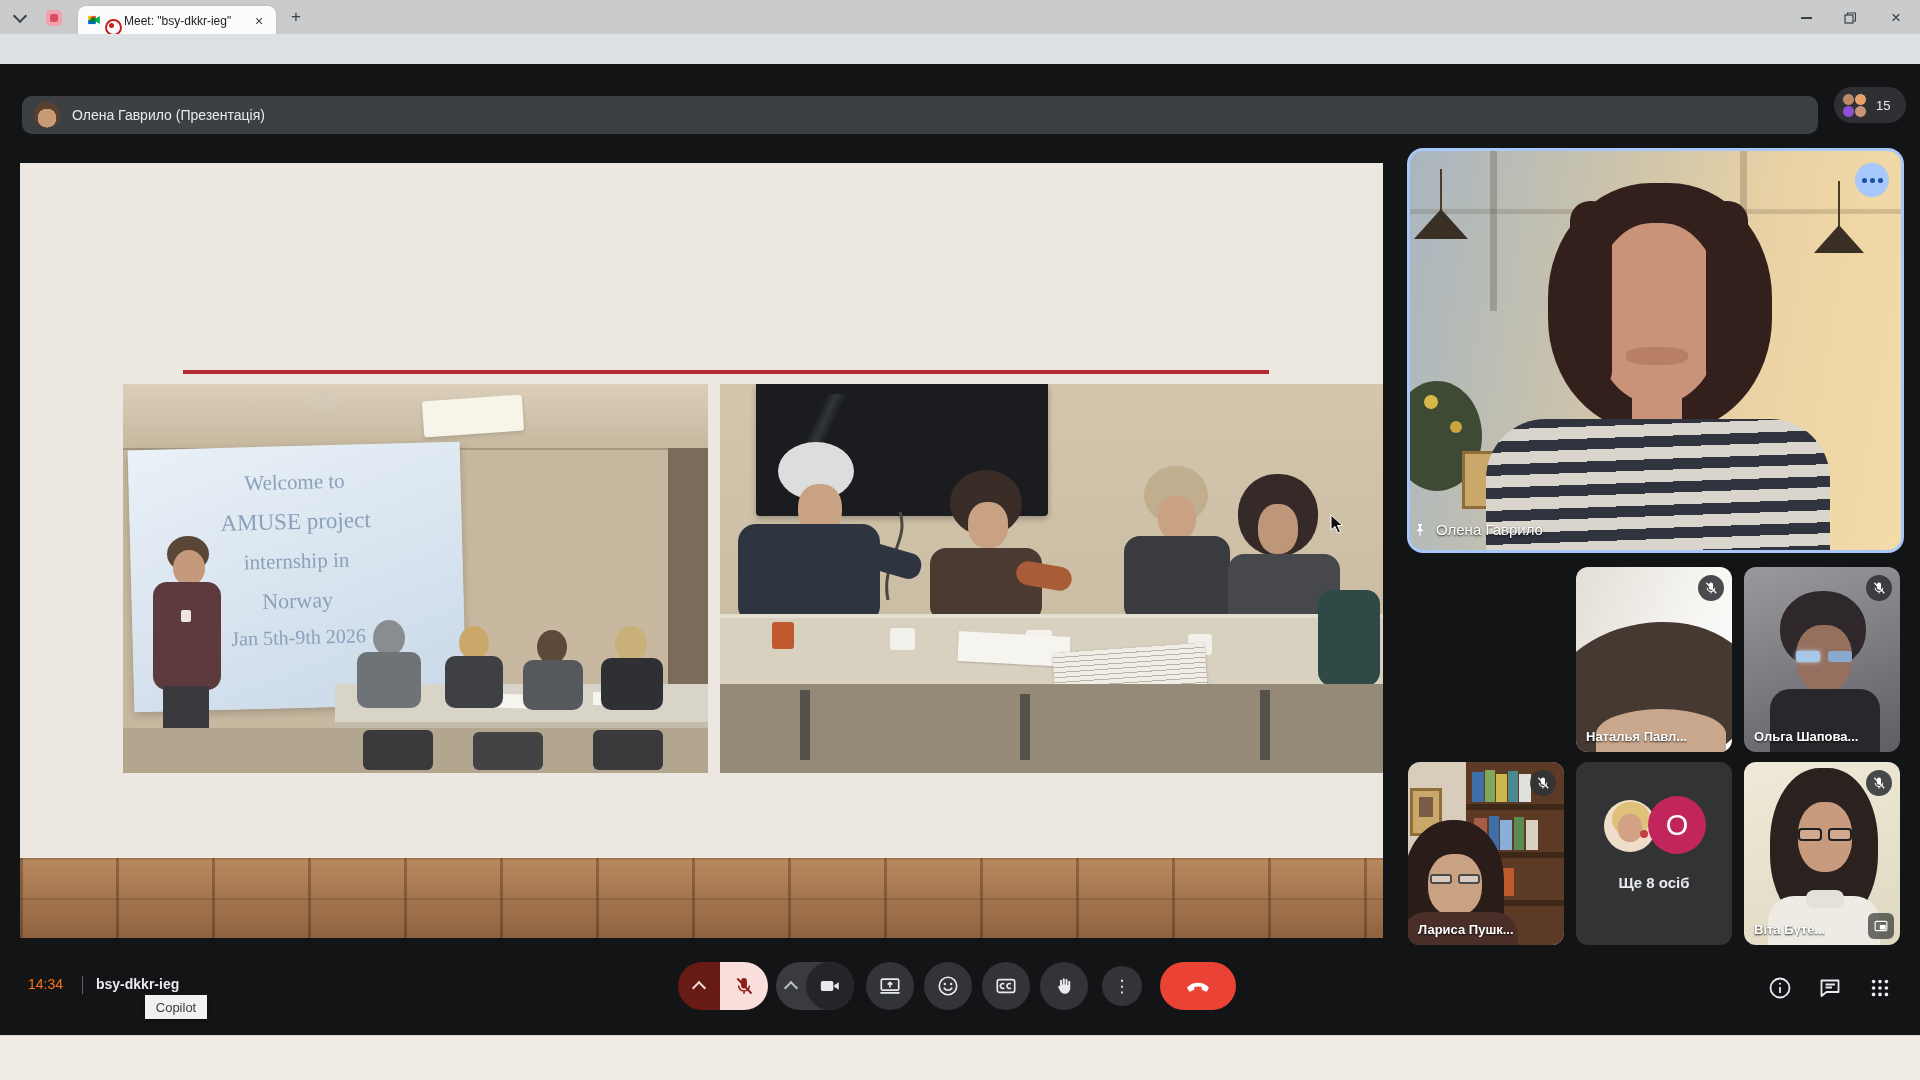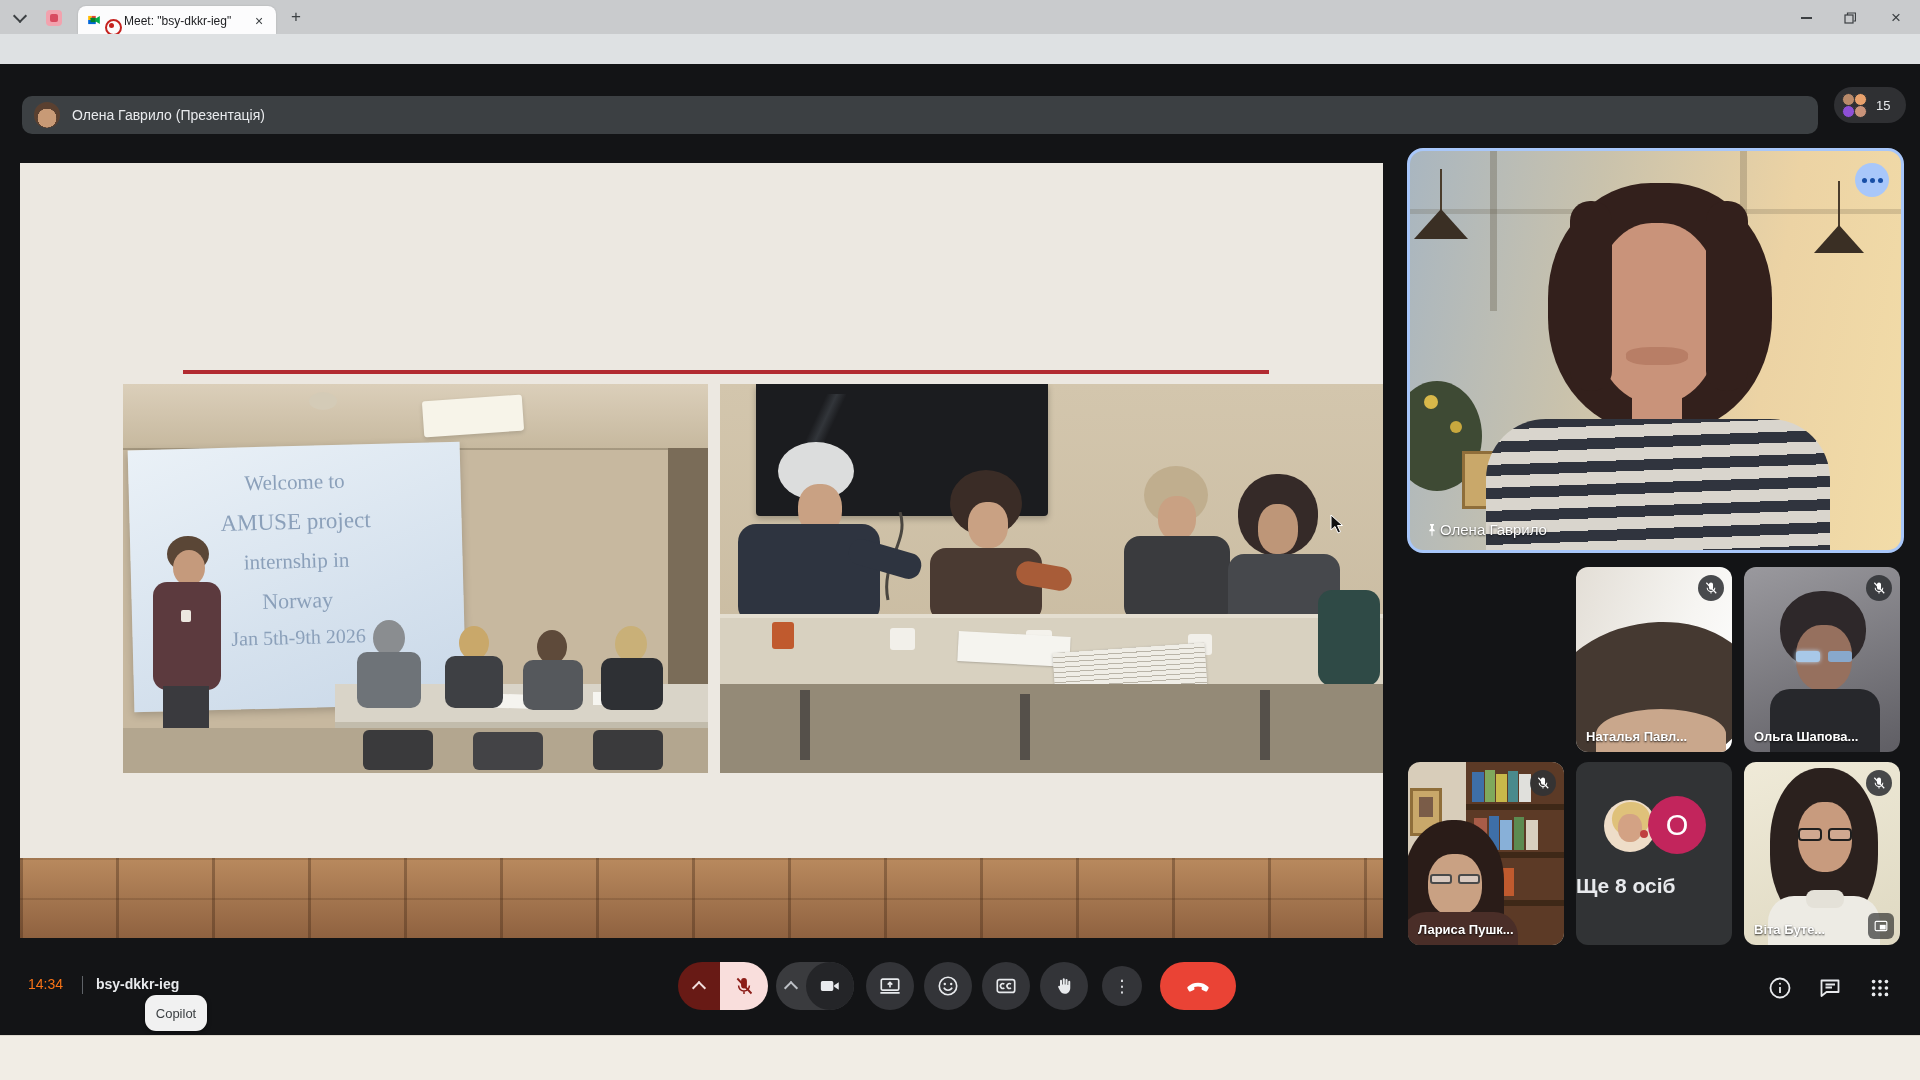--- a/index.html
+++ b/index.html
@@ -257,21 +257,21 @@
       <div class="ab" style="left:296px;top:50px;width:42px;height:190px;border-radius:20px;background:#33201c"></div>
       <div class="ab" style="left:216px;top:196px;width:62px;height:18px;border-radius:40%;background:#b87e66"></div>
       <div class="ab" style="left:222px;top:236px;width:50px;height:40px;background:#c9937a"></div>
       <div class="ab" style="left:76px;top:268px;width:344px;height:137px;border-radius:60px 60px 0 0;background:repeating-linear-gradient(178deg,#30343e 0 11px,#d9d5cd 11px 23px)"></div>
     </div>
     <div class="ab ctr" style="right:12px;top:12px;width:34px;height:34px;border-radius:50%;background:#a8c7fa;gap:3px">
       <span style="width:5px;height:5px;border-radius:50%;background:#174ea6"></span>
       <span style="width:5px;height:5px;border-radius:50%;background:#174ea6"></span>
       <span style="width:5px;height:5px;border-radius:50%;background:#174ea6"></span>
     </div>
-    <div class="ab flex" style="left:14px;bottom:12px;gap:0">
+    <div class="ab flex" style="left:2px;bottom:12px;gap:8px">
       <svg width="16" height="16" viewBox="0 0 24 24">
           <path d="M15 3H9v2l1.5 1v4L8 12v2h3.2v6l.8 1.6.8-1.6v-6H16v-2l-2.5-2V6L15 5z" fill="#fff"></path>
         </svg>
       <span style="font-size:15px;color:#fff;text-shadow:0 1px 2px rgba(0,0,0,.8)">Олена Гаврило</span>
     </div>
   </div>
 
 
   <div class="tile" style="left:1576px;top:567px;width:156px;height:185px;background:linear-gradient(110deg,#e3ded6,#f6f5f2 60%,#ffffff)">
     <div class="ab" style="left:-30px;top:56px;width:210px;height:150px;border-radius:50%;background:#453931;transform:rotate(-10deg)"></div>
@@ -339,21 +339,21 @@
     <div class="tname">Лариса Пушк...</div>
   </div>
 
   <div class="tile" style="left:1576px;top:762px;width:156px;height:183px;background:#313335">
     <div class="ab" style="left:28px;top:38px;width:52px;height:52px;border-radius:50%;background:#eeddc8;overflow:hidden">
       <div class="ab" style="left:8px;top:2px;width:38px;height:34px;border-radius:48%;background:#dfc17a"></div>
       <div class="ab" style="left:14px;top:14px;width:24px;height:28px;border-radius:45%;background:#d3a284"></div>
       <div class="ab" style="left:36px;top:30px;width:8px;height:8px;border-radius:50%;background:#c04040"></div>
     </div>
     <div class="ab ctr" style="left:72px;top:34px;width:58px;height:58px;border-radius:50%;background:#c2255c;font-size:29px;color:#fff">O</div>
-    <div class="ab" style="left:0;top:112px;width:156px;text-align:left;font-size:21px;font-weight:700;color:#e8eaed">Ще 8 осіб</div>
+    <div class="ab" style="left:0;top:112px;width:156px;text-align:center;font-size:15px;font-weight:700;color:#e8eaed">Ще 8 осіб</div>
   </div>
 
   <div class="tile" style="left:1744px;top:762px;width:156px;height:183px;background:linear-gradient(160deg,#efead8,#dfd9c2)">
     <div class="ab" style="left:26px;top:6px;width:108px;height:160px;border-radius:46%;background:#2b211e"></div>
     <div class="ab" style="left:54px;top:40px;width:54px;height:70px;border-radius:45%;background:#c89b7e"></div>
     <div class="ab" style="left:54px;top:66px;width:24px;height:13px;border:2.5px solid #1f1f1f;border-radius:4px;box-sizing:border-box;background:rgba(255,255,255,.15)"></div>
     <div class="ab" style="left:84px;top:66px;width:24px;height:13px;border:2.5px solid #1f1f1f;border-radius:4px;box-sizing:border-box;background:rgba(255,255,255,.15)"></div>
     <div class="ab" style="left:24px;top:134px;width:112px;height:49px;border-radius:26px 26px 0 0;background:#edebe4"></div>
     <div class="ab" style="left:62px;top:128px;width:38px;height:18px;border-radius:8px;background:#e4e1d8"></div>
     <div class="micchip">
@@ -368,21 +368,21 @@
           <rect x="2" y="4" width="20" height="16" rx="2"></rect>
           <rect x="11" y="11" width="8" height="6" fill="#fff"></rect>
         </svg>
     </div>
     <div class="tname">Віта Буте...</div>
   </div>
 
   <div class="ab" style="left:28px;top:976px;font-size:14px;color:#f97316">14:34</div>
   <div class="ab" style="left:82px;top:976px;width:1px;height:18px;background:#5f6368"></div>
   <div class="ab" style="left:96px;top:976px;font-size:14px;font-weight:700;color:#e8eaed">bsy-dkkr-ieg</div>
-  <div class="ab ctr" style="left:145px;top:995px;width:62px;height:36px;background:#f1f1f1;border-radius:11px;box-shadow:0 1px 4px rgba(0,0,0,.5);font-size:13px;color:#3c4043">Copilot</div>
+  <div class="ab ctr" style="left:145px;top:995px;width:62px;height:24px;background:#f1f1f1;border-radius:0;box-shadow:0 1px 4px rgba(0,0,0,.5);font-size:13px;color:#3c4043">Copilot</div>
 
   <div class="ab flex" style="left:678px;top:962px;width:90px;height:48px;border-radius:24px;overflow:hidden">
     <div class="ctr" style="width:42px;height:48px;background:#681a15">
       <span class="chv chv-up" style="border-color:#f3dedd;margin-top:3px"></span>
     </div>
     <div class="ctr" style="width:48px;height:48px;background:#f9dedc">
       <svg width="20" height="20" viewBox="0 0 24 24">
           <path fill="#8c1d18" d="M12 15a3.5 3.5 0 0 0 3.5-3.5V6a3.5 3.5 0 0 0-7 0v5.5A3.5 3.5 0 0 0 12 15z"></path>
           <path fill="none" stroke="#8c1d18" stroke-width="1.8" d="M5.5 11.5a6.5 6.5 0 0 0 13 0M12 18v3.5"></path>
           <path stroke="#8c1d18" stroke-width="2.2" d="M4 3l17 18"></path>

